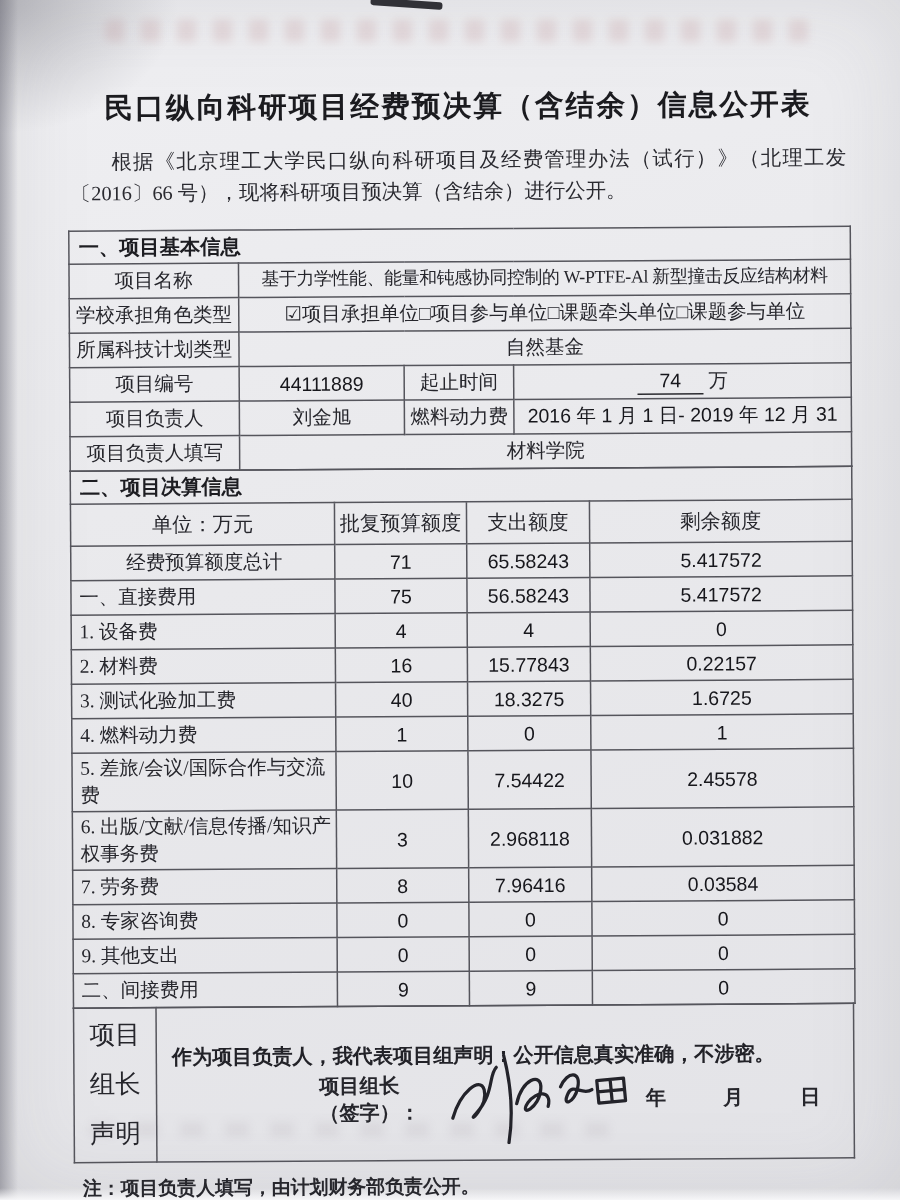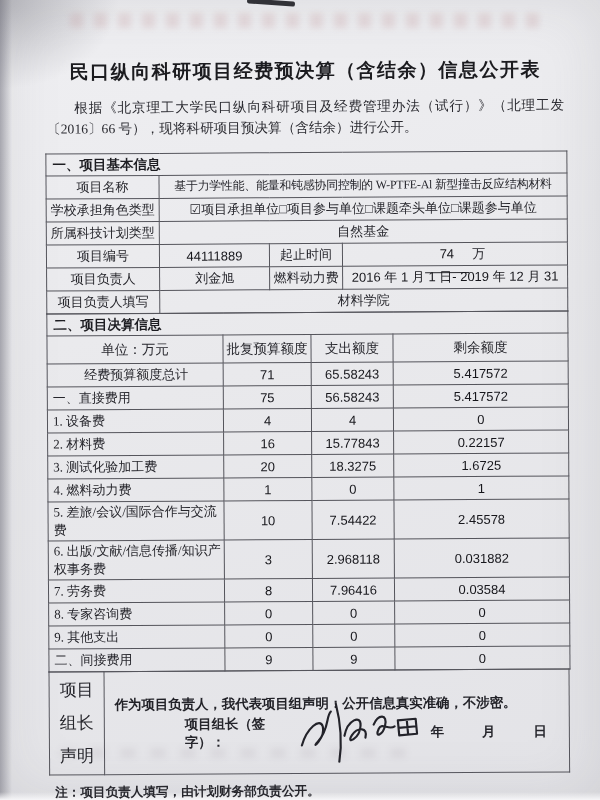--- a/index.html
+++ b/index.html
@@ -37,26 +37,26 @@
   td{border:1px solid #55555c;font-size:13px;text-align:center;vertical-align:middle;
      padding:1px 3px;height:20px;color:#26262c;}
   .band td{text-align:left;font-weight:bold;font-size:13.5px;padding-left:6px;height:19px;color:#1d1d22;}
   .t2{margin-top:-1px;}
   .t3{margin-top:-1px;}
   .hdr td{height:25px;font-size:13.5px;}
   .lbl{text-align:left;padding-left:5px;}
   .lbl.c{text-align:center;}
   .num{font-family:"Liberation Sans","DejaVu Sans",sans-serif;font-size:13px;color:#17171c;}
   .fit{font-size:11.9px;letter-spacing:-0.2px;}
-  .u{border-bottom:1.5px solid #2b2b30;padding:0 15px 11px 15px;}
+  .u{border-bottom:1.5px solid #2b2b30;padding:0 15px 1px 15px;}
   .stmt-side{width:48px;font-size:17px;line-height:1.95;}
   .stmt-main{text-align:left;padding:0;}
   .stmt-decl{font-size:13.4px;font-weight:600;padding:8px 8px 0 10px;color:#222228;}
   .sign-row{display:flex;align-items:center;margin:2px 8px 6px 10px;font-size:13.4px;font-weight:600;}
-  .sign-label{margin-left:70px;}
+  .sign-label{margin-left:98px;}
   .sig{margin:-20px 0 -12px -4px;transform:rotate(-5deg);flex:0 0 auto;}
   .ymd{margin-left:auto;display:flex;gap:38px;margin-right:14px;font-weight:600;}
   .note{font-size:12.6px;font-weight:600;margin:9px 0 0 6px;color:#27272d;}
 </style>
 </head>
 <body>
 
 <div class="paper">
   <div class="edge-corner"></div>
   <div class="edge-left"></div>
@@ -153,21 +153,21 @@
             <td class="num">0</td>
           </tr>
           <tr>
             <td class="lbl">2. 材料费</td>
             <td class="num">16</td>
             <td class="num">15.77843</td>
             <td class="num">0.22157</td>
           </tr>
           <tr>
             <td class="lbl">3. 测试化验加工费</td>
-            <td class="num">20</td>
+            <td class="num">40</td>
             <td class="num">18.3275</td>
             <td class="num">1.6725</td>
           </tr>
           <tr>
             <td class="lbl">4. 燃料动力费</td>
             <td class="num">1</td>
             <td class="num">0</td>
             <td class="num">1</td>
           </tr>
           <tr>

